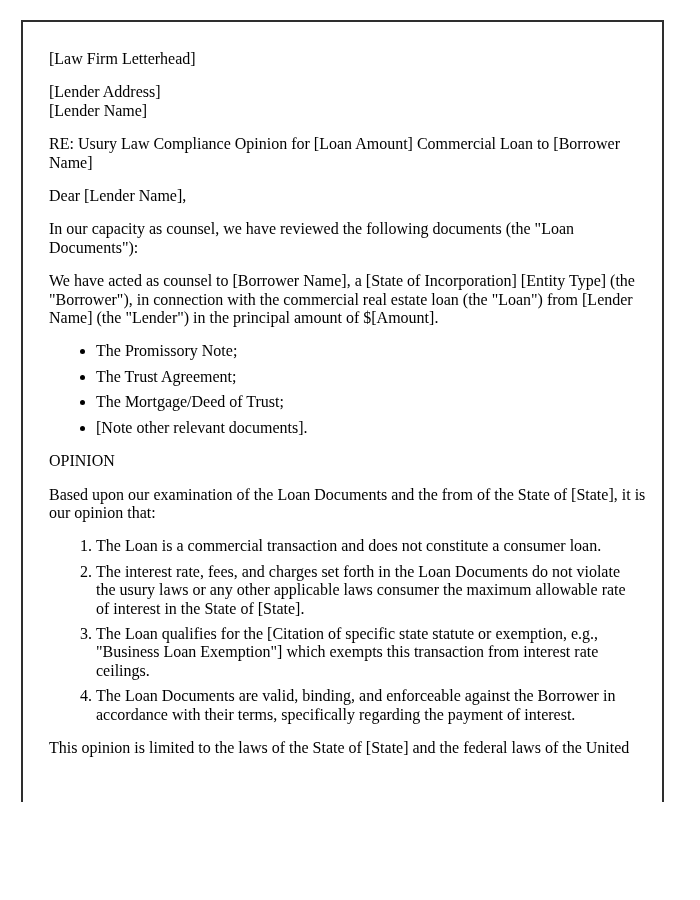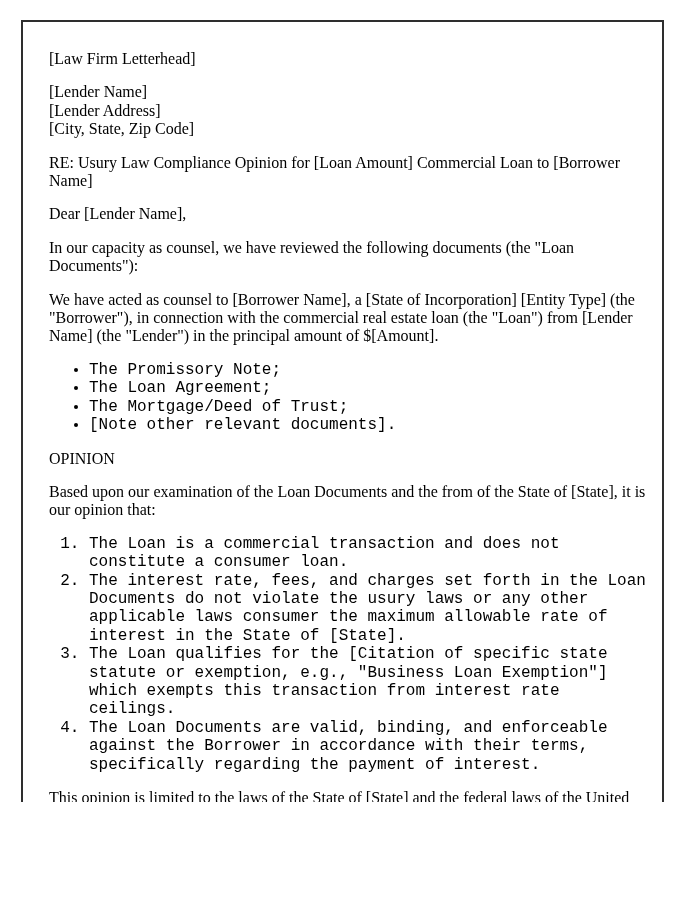--- a/index.html
+++ b/index.html
@@ -35,57 +35,55 @@
     margin: 15px 0;
   }
   .letter p:first-child {
     margin-top: 0;
   }
   .letter ul, .letter ol {
     margin: 15px 0;
     padding-left: 40px;
   }
   .letter li {
-    margin: 0;
+    margin: 7px;
     padding: 0;
-    font-family: Liberation Mono, monospace;
   }
   .bold {
     font-weight: normal;
   }
   .addr span {
     display: block;
   }
 </style>
 </head>
 <body>
 
 <div class="page">
   <div class="letter">
 
     <p>[Law Firm Letterhead]</p>
 
 
     <p class="addr">
+      <span>[Lender Address]</span>
       <span>[Lender Name]</span>
-      <span>[Lender Address]</span>
-      <span>[City, State, Zip Code]</span>
     </p>
 
     <p class="bold">RE: Usury Law Compliance Opinion for [Loan Amount] Commercial Loan to [Borrower Name]</p>
 
     <p>Dear [Lender Name],</p>
 
     <p>In our capacity as counsel, we have reviewed the following documents (the "Loan Documents"):</p>
 
     <p>We have acted as counsel to [Borrower Name], a [State of Incorporation] [Entity Type] (the "Borrower"), in connection with the commercial real estate loan (the "Loan") from [Lender Name] (the "Lender") in the principal amount of $[Amount].</p>
 
     <ul>
       <li>The Promissory Note;</li>
-      <li>The Loan Agreement;</li>
+      <li>The Trust Agreement;</li>
       <li>The Mortgage/Deed of Trust;</li>
       <li>[Note other relevant documents].</li>
     </ul>
 
     <p class="bold">OPINION</p>
 
     <p>Based upon our examination of the Loan Documents and the from of the State of [State], it is our opinion that:</p>
 
     <ol>
       <li>The Loan is a commercial transaction and does not constitute a consumer loan.</li>

